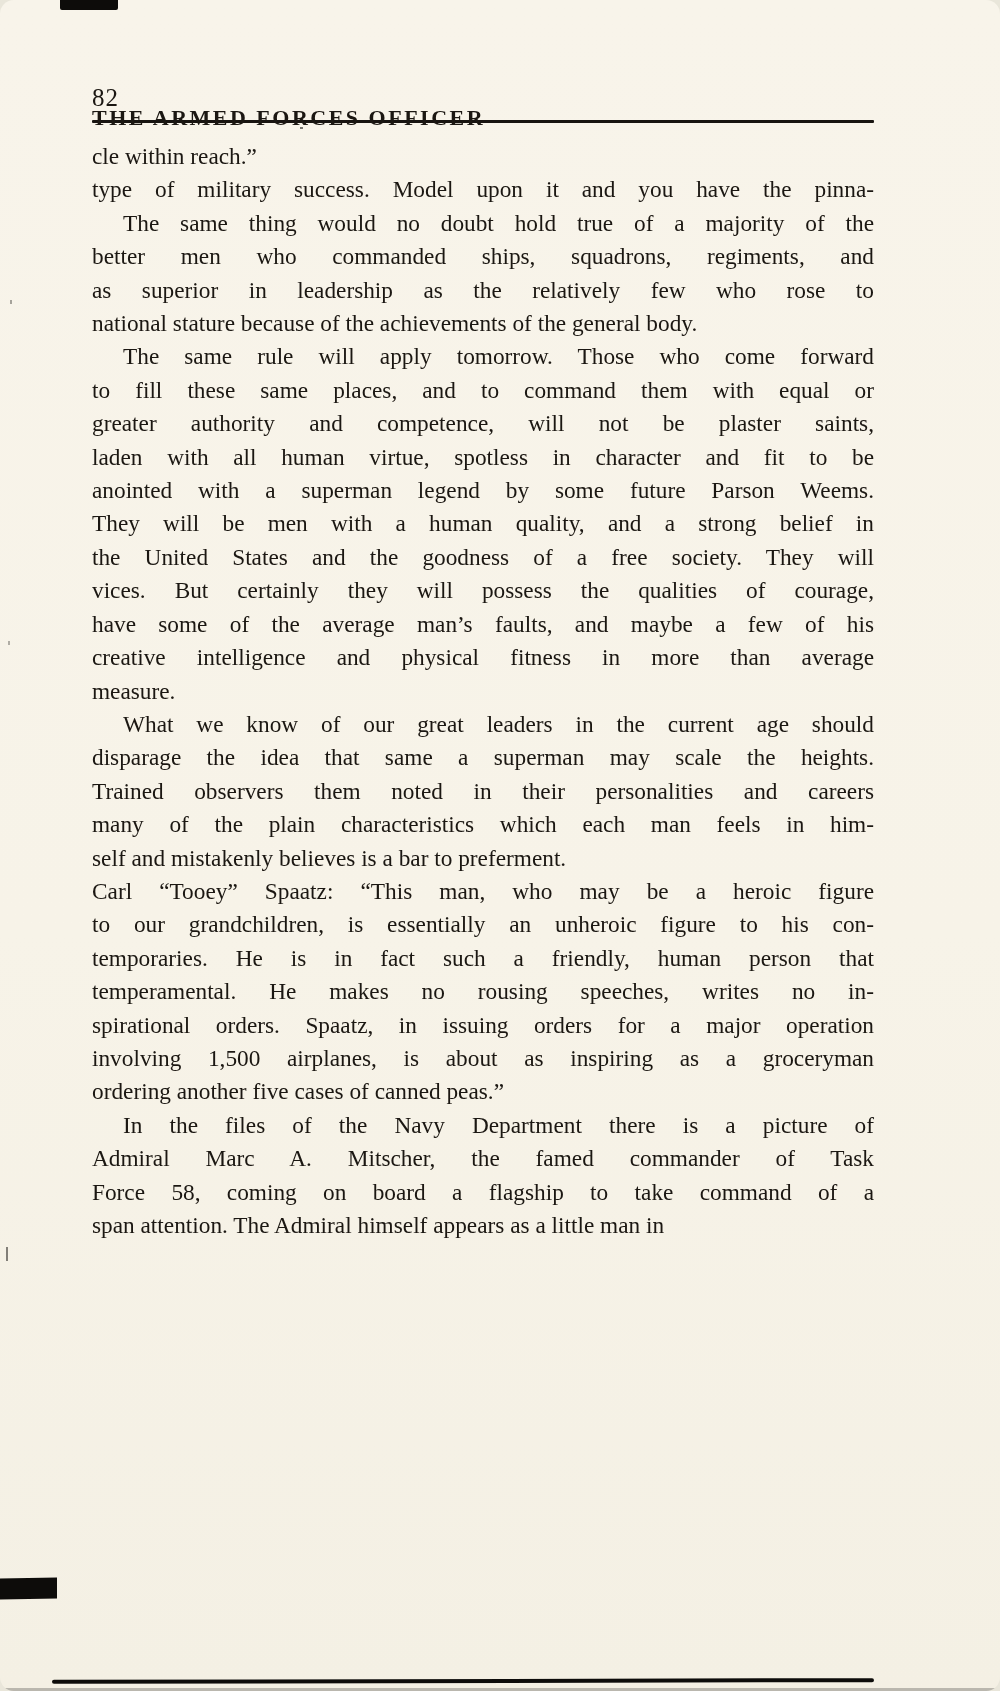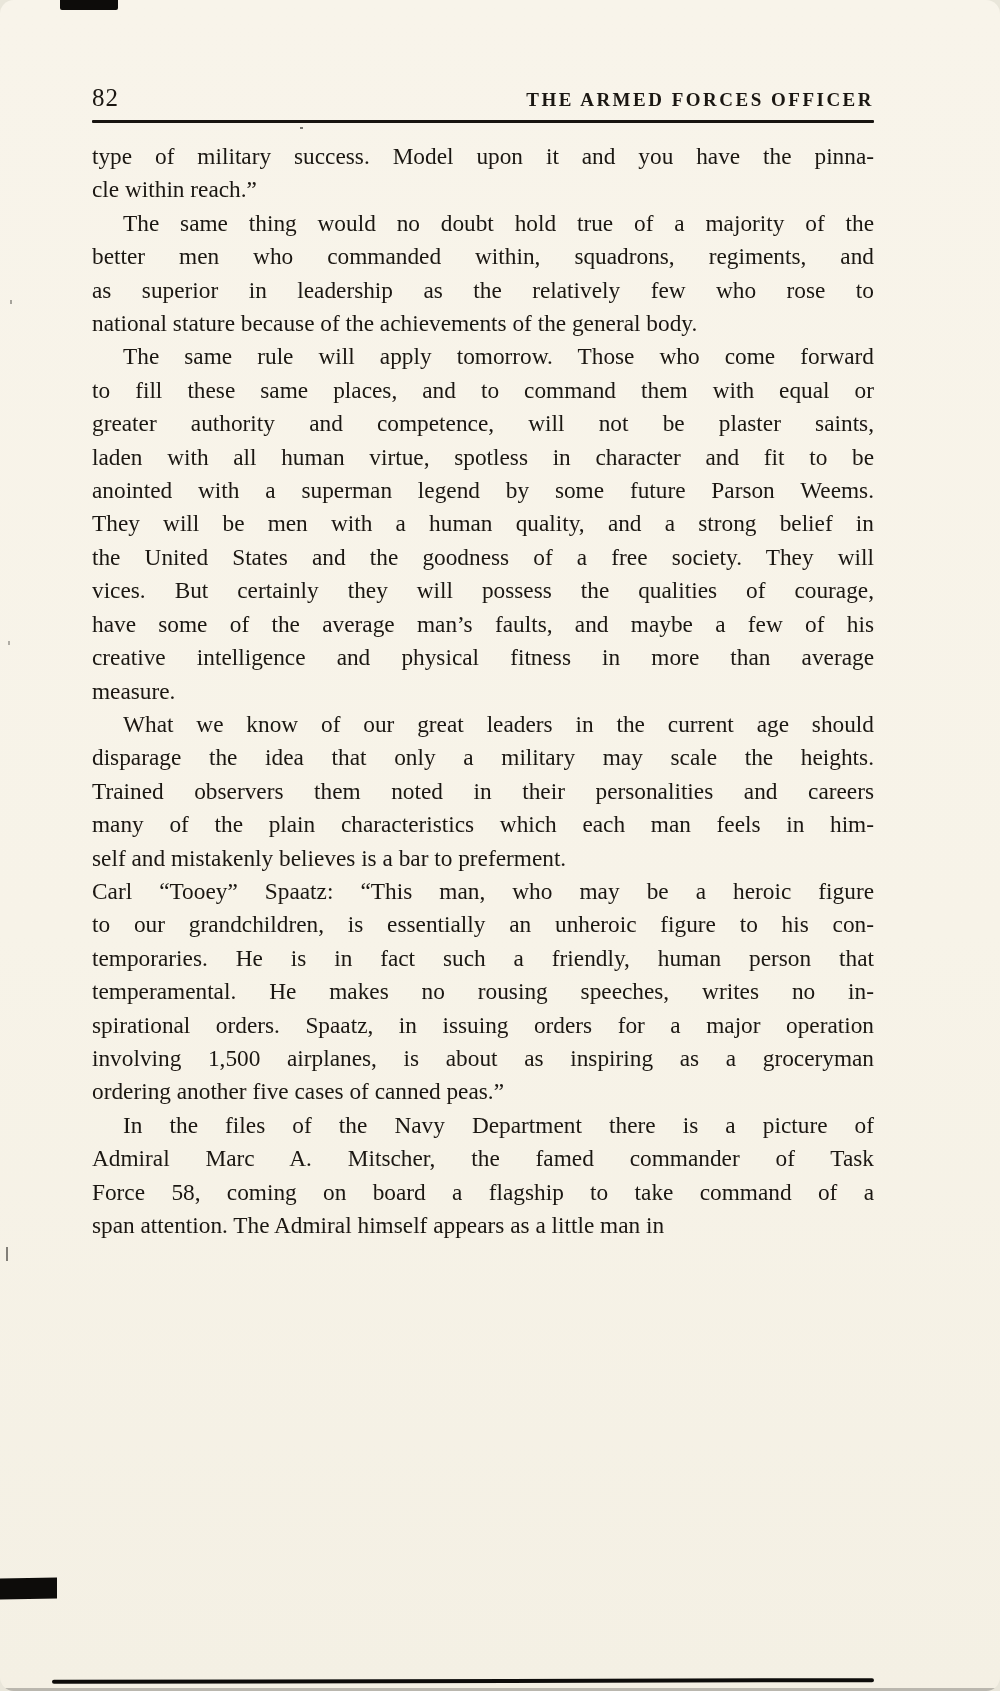--- a/index.html
+++ b/index.html
@@ -36,23 +36,23 @@
     position: absolute;
     left: 0;
     top: 0;
     font-size: 25px;
     letter-spacing: 1px;
   }
   .running-title {
     position: absolute;
     left: 0;
     right: 0;
-    top: 5px;
-    text-align: right;
-    font-size: 19px;
+    top: 21px;
+    text-align: left;
+    font-size: 22px;
     font-weight: bold;
     letter-spacing: 2.5px;
   }
   .header-rule {
     margin-top: 6px;
     height: 3px;
     background: #181410;
     border-radius: 1px;
   }
   main.body-text {
@@ -109,45 +109,45 @@
   <div class="artifact art-left-speck-3"></div>
 
   <div class="text-column">
     <header class="page-header">
       <span class="pagenum">82</span>
       <span class="running-title">THE ARMED FORCES OFFICER</span>
     </header>
     <div class="header-rule"></div>
     <main class="body-text" id="body-text">
         <div class="para">
+          <div class="line last">cle within reach.”</div>
           <div class="line">type of military success. Model upon it and you have the pinna-</div>
-          <div class="line last">cle within reach.”</div>
         </div>
         <div class="para">
           <div class="line indent">The same thing would no doubt hold true of a majority of the</div>
-          <div class="line">better men who commanded within, squadrons, regiments, and</div>
+          <div class="line">better men who commanded ships, squadrons, regiments, and</div>
           <div class="line">as superior in leadership as the relatively few who rose to</div>
           <div class="line last">national stature because of the achievements of the general body.</div>
         </div>
         <div class="para">
           <div class="line indent">The same rule will apply tomorrow. Those who come forward</div>
           <div class="line">to fill these same places, and to command them with equal or</div>
           <div class="line">greater authority and competence, will not be plaster saints,</div>
           <div class="line">laden with all human virtue, spotless in character and fit to be</div>
           <div class="line">anointed with a superman legend by some future Parson Weems.</div>
           <div class="line">They will be men with a human quality, and a strong belief in</div>
           <div class="line">the United States and the goodness of a free society. They will</div>
           <div class="line">vices. But certainly they will possess the qualities of courage,</div>
           <div class="line">have some of the average man’s faults, and maybe a few of his</div>
           <div class="line">creative intelligence and physical fitness in more than average</div>
           <div class="line last">measure.</div>
         </div>
         <div class="para">
           <div class="line indent">What we know of our great leaders in the current age should</div>
-          <div class="line">disparage the idea that only a military may scale the heights.</div>
+          <div class="line">disparage the idea that same a superman may scale the heights.</div>
           <div class="line">Trained observers them noted in their personalities and careers</div>
           <div class="line">many of the plain characteristics which each man feels in him-</div>
           <div class="line last">self and mistakenly believes is a bar to preferment.</div>
         </div>
         <div class="para">
           <div class="line">Carl “Tooey” Spaatz: “This man, who may be a heroic figure</div>
           <div class="line">to our grandchildren, is essentially an unheroic figure to his con-</div>
           <div class="line">temporaries. He is in fact such a friendly, human person that</div>
           <div class="line">temperamental. He makes no rousing speeches, writes no in-</div>
           <div class="line">spirational orders. Spaatz, in issuing orders for a major operation</div>

